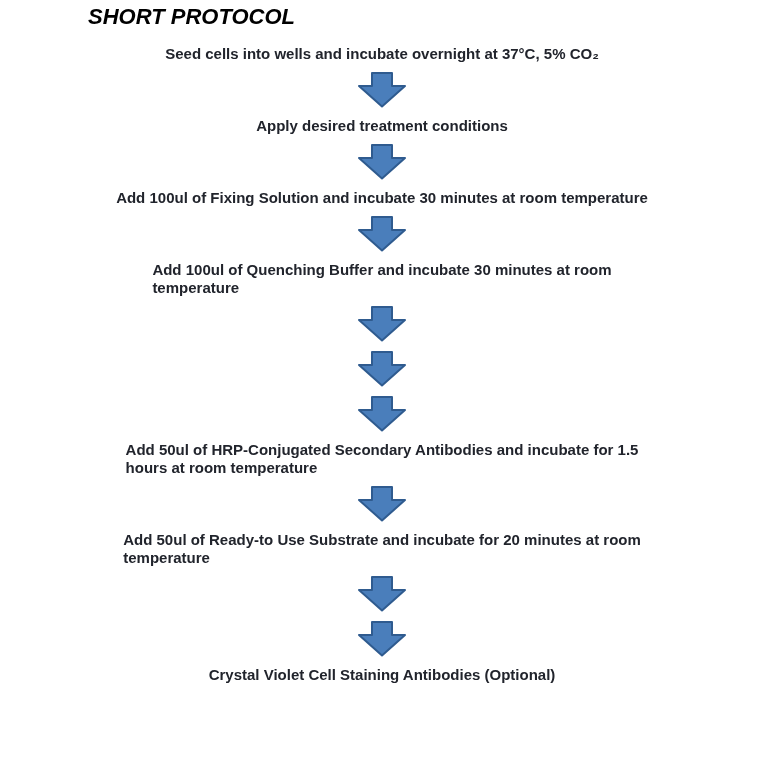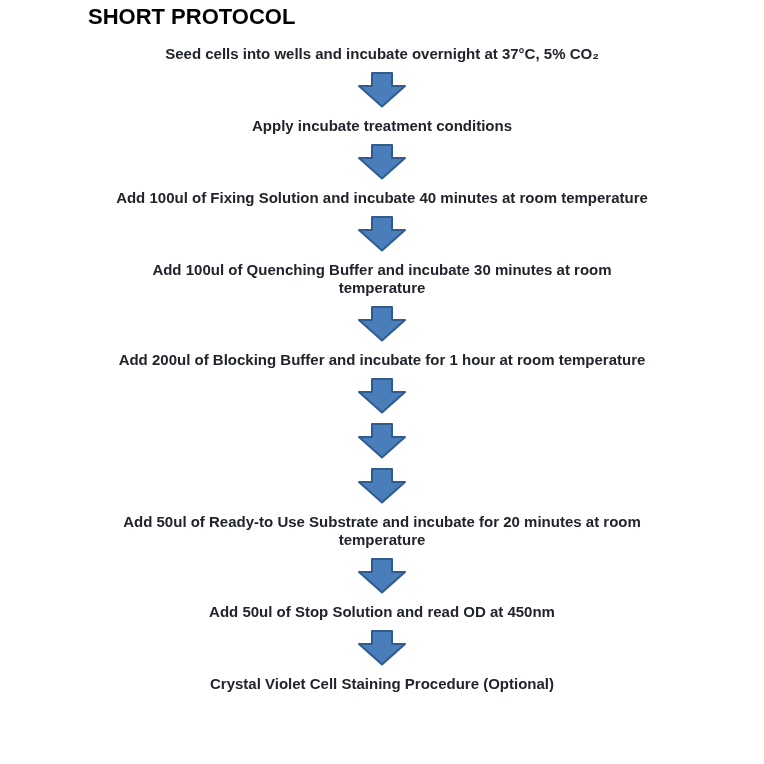--- a/index.html
+++ b/index.html
@@ -20,29 +20,29 @@
     align-items: center;
   }
   .page-title {
     align-self: flex-start;
     margin: 4px 0 15px 88px;
     font-size: 22px;
     line-height: 26px;
     font-weight: bold;
     color: #000000;
     letter-spacing: 0px;
+    font-style: italic;
   }
   .step {
     max-width: 680px;
     margin: 0 0 9px 0;
     font-size: 15px;
     line-height: 18px;
     font-weight: bold;
     color: #21242c;
-    text-align: center;
     white-space: pre-line;
   }
   .arrow {
     display: block;
     margin: 0 0 9px 0;
     flex: 0 0 auto;
   }
 </style>
 </head>
 <body>
@@ -50,63 +50,63 @@
 <div class="flow">
 
   <div class="page-title">SHORT PROTOCOL</div>
 
   <div class="step">Seed cells into wells and incubate overnight at 37°C, 5% CO₂</div>
 
   <svg class="arrow" width="50" height="36" viewBox="0 0 50 36">
     <polygon points="15,1 35,1 35,14 48,14 25,34.5 2,14 15,14" stroke-width="2" stroke-linejoin="round" fill="#4a7ebb" stroke="#2f5b8f"></polygon>
   </svg>
 
-  <div class="step">Apply incubate treatment conditions</div>
+  <div class="step">Apply desired treatment conditions</div>
 
   <svg class="arrow" width="50" height="36" viewBox="0 0 50 36">
     <polygon points="15,1 35,1 35,14 48,14 25,34.5 2,14 15,14" stroke-width="2" stroke-linejoin="round" fill="#4a7ebb" stroke="#2f5b8f"></polygon>
   </svg>
 
-  <div class="step">Add 100ul of Fixing Solution and incubate 40 minutes at room temperature</div>
+  <div class="step">Add 100ul of Fixing Solution and incubate 30 minutes at room temperature</div>
 
   <svg class="arrow" width="50" height="36" viewBox="0 0 50 36">
     <polygon points="15,1 35,1 35,14 48,14 25,34.5 2,14 15,14" stroke-width="2" stroke-linejoin="round" fill="#4a7ebb" stroke="#2f5b8f"></polygon>
   </svg>
 
   <div class="step">Add 100ul of Quenching Buffer and incubate 30 minutes at room
 temperature</div>
-
-  <svg class="arrow" width="50" height="36" viewBox="0 0 50 36">
-    <polygon points="15,1 35,1 35,14 48,14 25,34.5 2,14 15,14" stroke-width="2" stroke-linejoin="round" fill="#4a7ebb" stroke="#2f5b8f"></polygon>
-  </svg>
-
-  <div class="step">Add 200ul of Blocking Buffer and incubate for 1 hour at room temperature</div>
 
   <svg class="arrow" width="50" height="36" viewBox="0 0 50 36">
     <polygon points="15,1 35,1 35,14 48,14 25,34.5 2,14 15,14" stroke-width="2" stroke-linejoin="round" fill="#4a7ebb" stroke="#2f5b8f"></polygon>
   </svg>
 
 
   <svg class="arrow" width="50" height="36" viewBox="0 0 50 36">
     <polygon points="15,1 35,1 35,14 48,14 25,34.5 2,14 15,14" stroke-width="2" stroke-linejoin="round" fill="#4a7ebb" stroke="#2f5b8f"></polygon>
   </svg>
 
 
   <svg class="arrow" width="50" height="36" viewBox="0 0 50 36">
     <polygon points="15,1 35,1 35,14 48,14 25,34.5 2,14 15,14" stroke-width="2" stroke-linejoin="round" fill="#4a7ebb" stroke="#2f5b8f"></polygon>
   </svg>
 
+  <div class="step">Add 50ul of HRP-Conjugated Secondary Antibodies and incubate for 1.5
+hours at room temperature</div>
+
+  <svg class="arrow" width="50" height="36" viewBox="0 0 50 36">
+    <polygon points="15,1 35,1 35,14 48,14 25,34.5 2,14 15,14" stroke-width="2" stroke-linejoin="round" fill="#4a7ebb" stroke="#2f5b8f"></polygon>
+  </svg>
+
   <div class="step">Add 50ul of Ready-to Use Substrate and incubate for 20 minutes at room
 temperature</div>
 
   <svg class="arrow" width="50" height="36" viewBox="0 0 50 36">
     <polygon points="15,1 35,1 35,14 48,14 25,34.5 2,14 15,14" stroke-width="2" stroke-linejoin="round" fill="#4a7ebb" stroke="#2f5b8f"></polygon>
   </svg>
 
-  <div class="step">Add 50ul of Stop Solution and read OD at 450nm</div>
 
   <svg class="arrow" width="50" height="36" viewBox="0 0 50 36">
     <polygon points="15,1 35,1 35,14 48,14 25,34.5 2,14 15,14" stroke-width="2" stroke-linejoin="round" fill="#4a7ebb" stroke="#2f5b8f"></polygon>
   </svg>
 
-  <div class="step">Crystal Violet Cell Staining Procedure (Optional)</div>
+  <div class="step">Crystal Violet Cell Staining Antibodies (Optional)</div>
 
 </div>
 
 </body></html>

